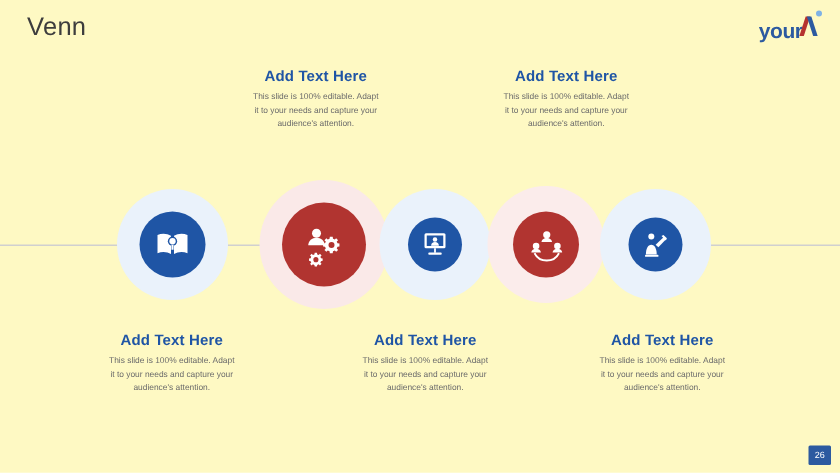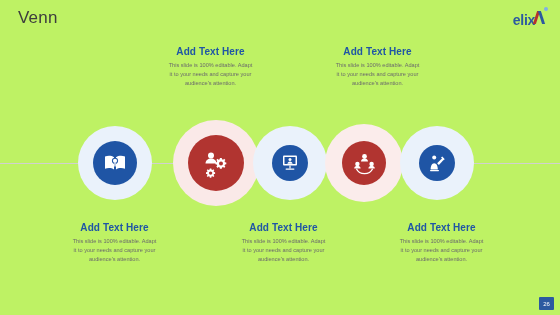--- a/index.html
+++ b/index.html
@@ -3,21 +3,21 @@
 <meta charset="utf-8">
 <style>
   html,body{margin:0;padding:0;}
   body{
     width:560px;height:315px;
     background:#ffffff;
     font-family:"Liberation Sans", sans-serif;
     overflow:hidden;
     position:relative;
   }
-  .slide{position:absolute;inset:0;background:#bef264;}
+  .slide{position:absolute;inset:0;background:#fef9c3;}
 
   
   .title{
     position:absolute;left:18px;top:8px;
     font-size:17px;color:#3d3d3d;font-weight:400;letter-spacing:.2px;
   }
   .logo{
     position:absolute;right:14px;top:10px;
     display:flex;align-items:baseline;
   }
@@ -86,21 +86,21 @@
   }
 </style>
 </head>
 <body>
 
 <div class="slide">
 
   <div class="title">Venn</div>
 
   <div class="logo">
-    <span class="logo-text">elix</span>
+    <span class="logo-text">your</span>
     <span class="logo-mark">
       <span class="b1"></span>
         <span class="b2"></span>
         <span class="logo-dot"></span>
     </span>
   </div>
 
   <div class="baseline"></div>
 
   <div class="node" style="left:115px">

